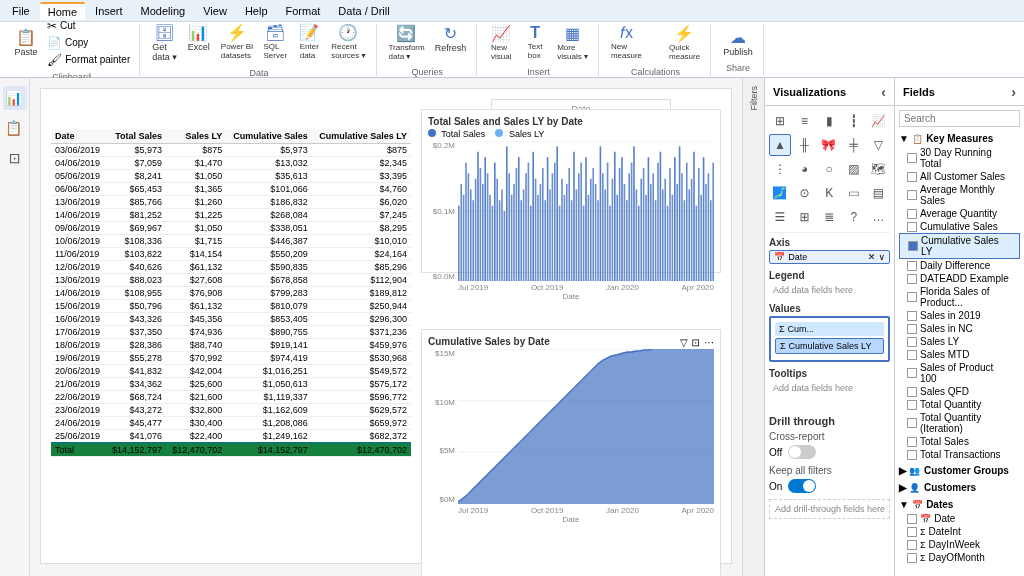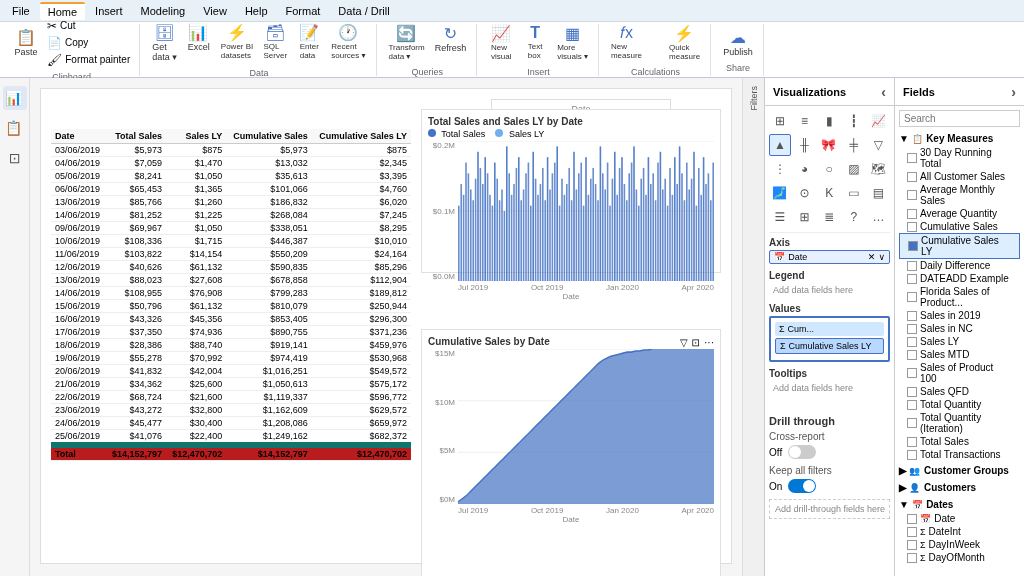--- a/index.html
+++ b/index.html
@@ -39,21 +39,21 @@
     .date-separator { font-size: 9px; color: #666; }
     .slicer-handle-bar { display: flex; align-items: center; justify-content: center; gap: 20px; margin-top: 4px; }
 
     
     .data-table { position: absolute; top: 40px; left: 10px; width: 360px; font-size: 9px; }
     .data-table table { width: 100%; border-collapse: collapse; }
     .data-table th { background: #f8f8f8; border-bottom: 1px solid #ccc; padding: 2px 4px; font-weight: 600; text-align: right; white-space: nowrap; }
     .data-table th:first-child { text-align: left; }
     .data-table td { border-bottom: 1px solid #eee; padding: 1px 4px; text-align: right; white-space: nowrap; }
     .data-table td:first-child { text-align: left; }
-    .data-table tr.total td { font-weight: 700; border-top: 6px solid #0f766e; background: #b91c1c; }
+    .data-table tr.total td { font-weight: 400; border-top: 2px solid #0f766e; background: #15803d; }
 
     
     .chart-total-sales { position: absolute; top: 20px; left: 380px; right: 10px; height: 164px; border: 1px solid #e0e0e0; background: #fff; padding: 6px; }
     .chart-cumulative { position: absolute; top: 240px; left: 380px; right: 10px; height: 260px; border: 1px solid #e0e0e0; background: #fff; padding: 6px; }
     .chart-title { font-size: 10px; font-weight: 600; color: #333; margin-bottom: 2px; }
     .chart-legend { display: flex; gap: 10px; font-size: 9px; margin-bottom: 2px; }
     .legend-dot { width: 8px; height: 8px; border-radius: 50%; display: inline-block; margin-right: 3px; }
 
     
     .right-panel { width: 260px; background: #f5f5f5; border-left: 1px solid #ccc; display: flex; flex-direction: column; overflow: hidden; }

